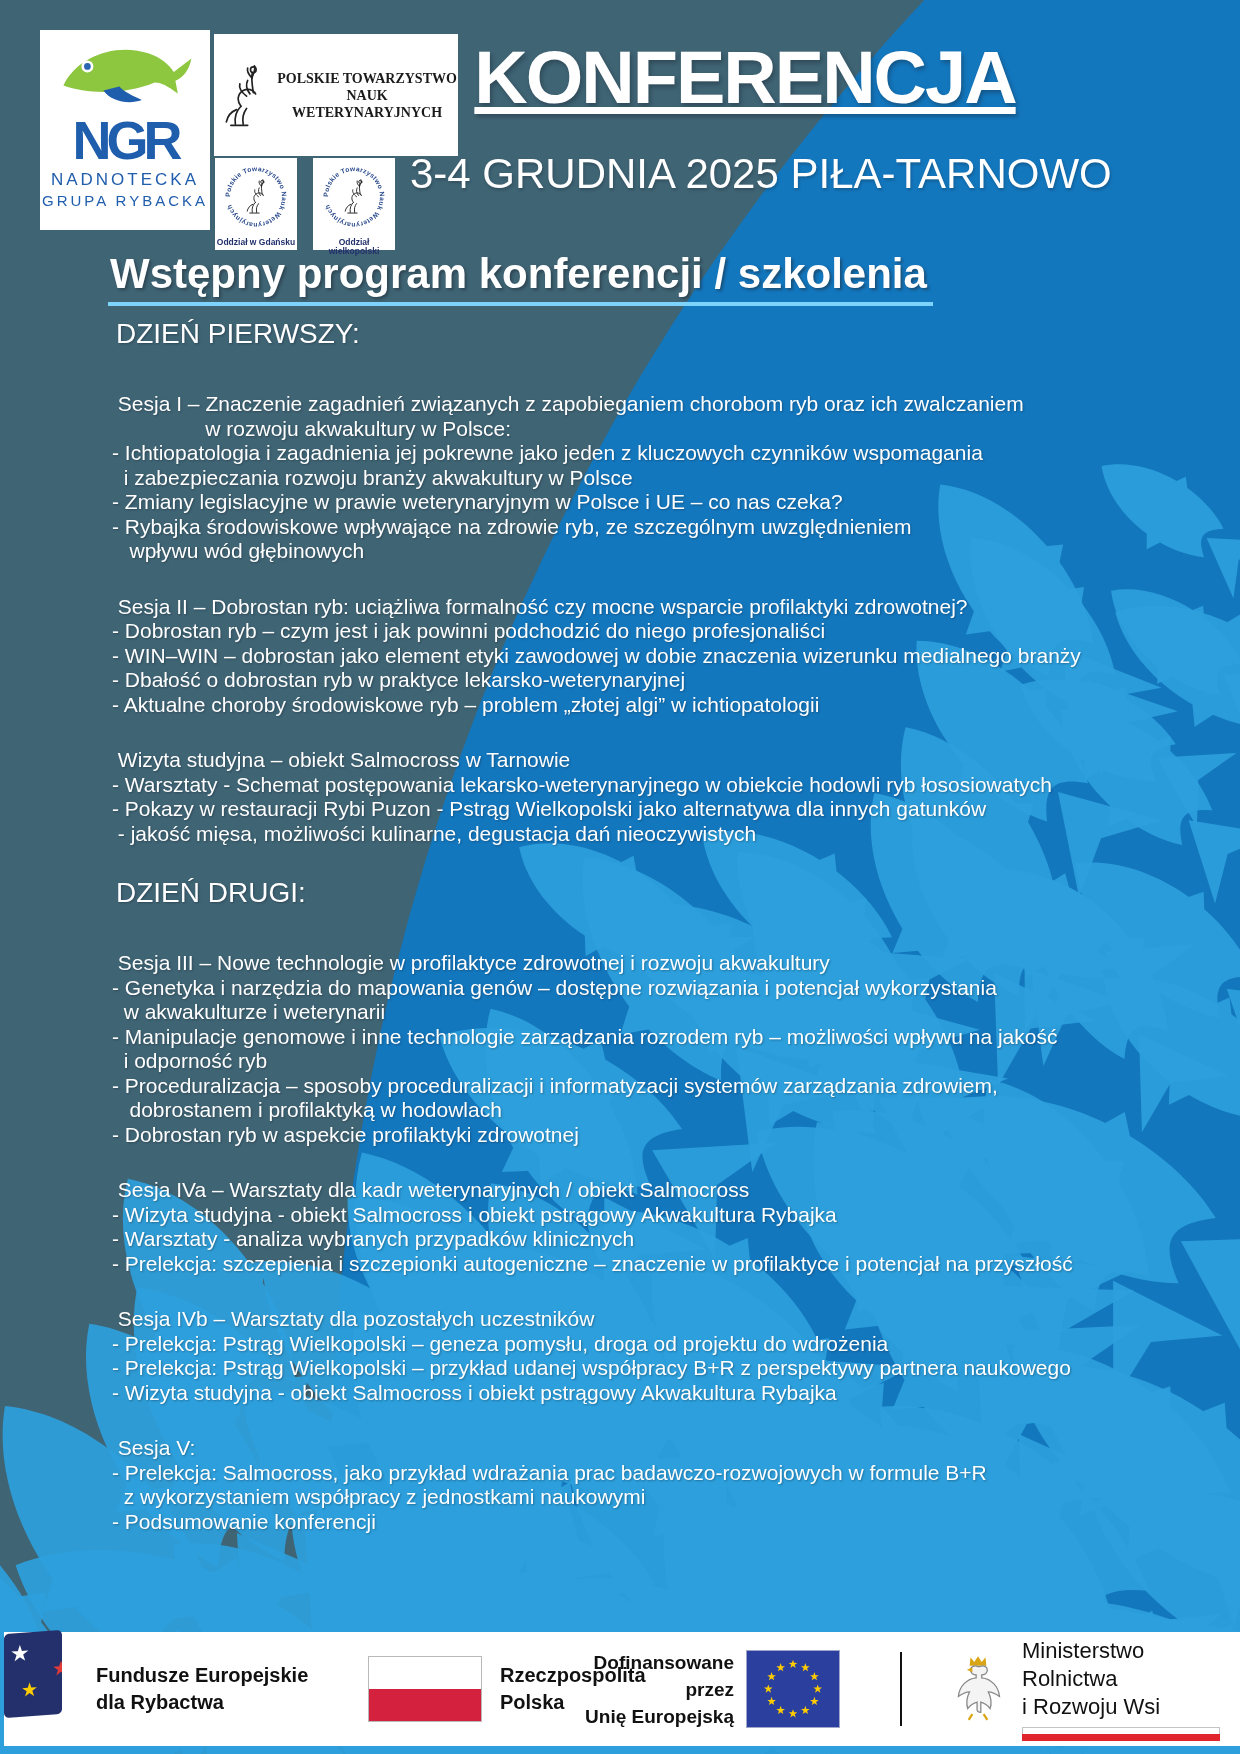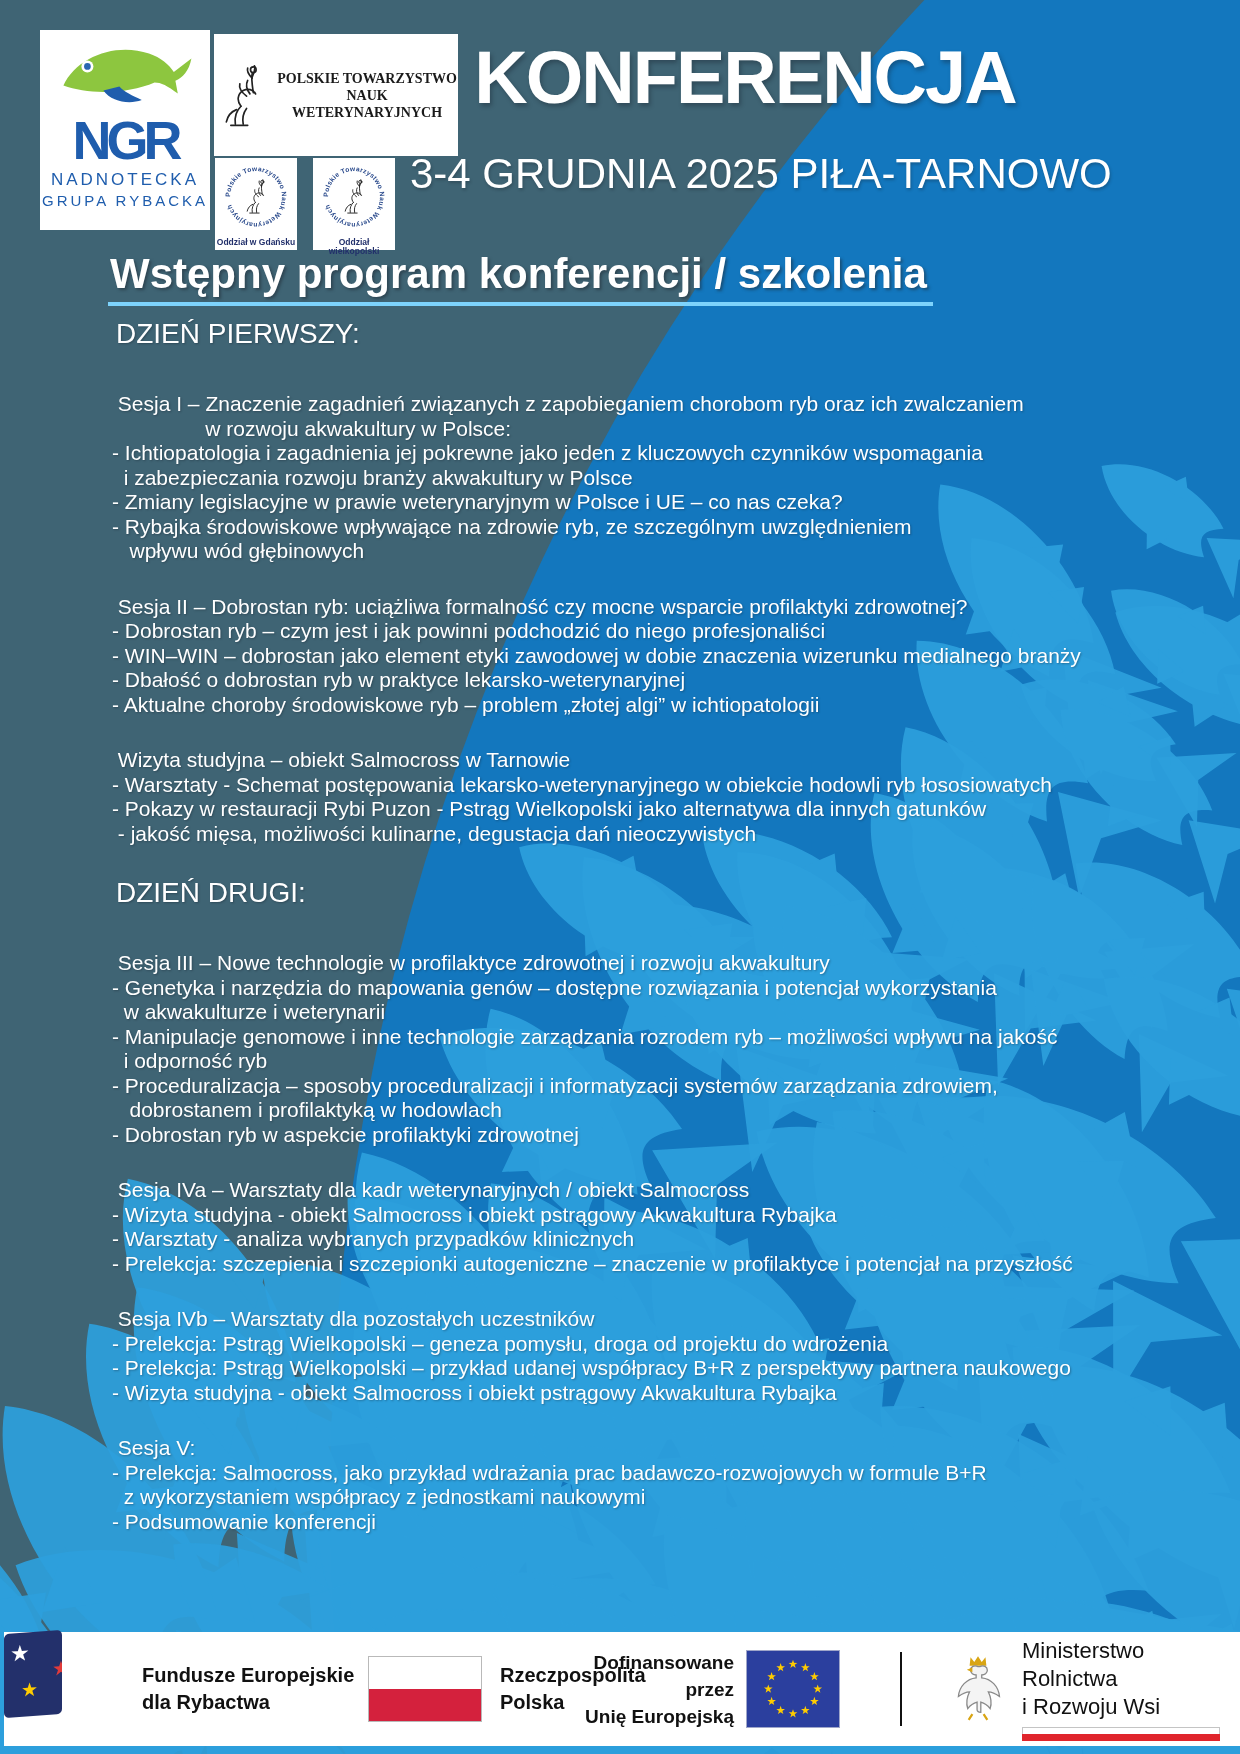--- a/index.html
+++ b/index.html
@@ -26,42 +26,42 @@
   #ngr-line1{font-size:17px;color:var(--ngr-blue);letter-spacing:3px;margin-top:4px;}
   #ngr-line2{font-size:15px;color:var(--ngr-blue);letter-spacing:3px;margin-top:2px;}
   #ptnw-box{left:214px;top:34px;width:244px;height:122px;display:flex;align-items:center;justify-content:center;gap:6px;}
   .ptnw-text{font-family:"Liberation Serif","DejaVu Serif",serif;font-weight:700;font-size:14px;line-height:17px;color:#1a1a1a;text-align:center;}
   .seal-box{width:82px;height:92px;text-align:center;padding-top:2px;box-sizing:border-box;}
   #seal-1{left:215px;top:158px;}
   #seal-2{left:313px;top:158px;}
   .seal-caption{font-size:8.5px;font-weight:700;color:#22306b;line-height:9px;}
   
   #header-right{position:absolute;left:410px;top:34px;width:670px;text-align:center;z-index:2;color:#fff;}
-  #main-title{font-size:74px;font-weight:700;letter-spacing:-2px;line-height:88px;text-shadow:2px 3px 4px rgba(20,30,40,.35);}
+  #main-title{font-size:74px;font-weight:700;letter-spacing:-2px;line-height:88px;text-shadow:2px 3px 4px rgba(20,30,40,.35);text-decoration:underline;}
   #date-line{font-size:42px;font-weight:400;margin-top:28px;white-space:nowrap;text-shadow:1px 2px 3px rgba(20,30,40,.3);}
   
   #program-heading{
     position:absolute;left:108px;top:250px;z-index:2;color:#fff;
     font-size:42px;font-weight:700;border-bottom:4px solid #7dd3fc;padding:0 6px 4px 2px;
     text-shadow:2px 2px 3px rgba(30,40,50,.5);
   }
   #program-days{position:absolute;left:112px;top:318px;width:1110px;z-index:2;color:#fff;}
   .day-heading{font-size:28px;line-height:32px;margin:0 0 42px 4px;text-shadow:1px 1px 2px rgba(20,30,40,.35);}
   .day-heading.second{margin-top:14px;}
   .program-block{margin-bottom:31px;}
   .program-line{font-size:21px;line-height:24.5px;white-space:pre;text-shadow:1px 1px 2px rgba(20,30,40,.35);}
   
   #footer-band{position:absolute;left:4px;right:0;top:1632px;height:114px;background:#fff;z-index:3;}
   .f-item{position:absolute;top:0;height:114px;display:flex;align-items:center;}
   #fe-logo{left:22px;width:58px;height:84px;top:15px;background:#23306b;border-radius:5px;transform:skewY(-4deg);overflow:hidden;display:block;}
   #fe-logo .st{position:absolute;line-height:1;}
   #fe-star-white{left:6px;top:10px;font-size:22px;color:#fff;}
   #fe-star-red{right:-8px;top:28px;font-size:20px;color:#e23a3a;}
   #fe-star-yellow{left:17px;top:48px;font-size:19px;color:var(--star-yellow);}
-  #fe-text{left:92px;margin-left:46px;}
+  #fe-text{left:92px;}
   .f-bold{font-size:20px;line-height:27px;font-weight:700;color:#111;}
   #pl-flag{left:364px;top:24px;width:114px;height:66px;border:1px solid #b9b9b9;box-sizing:border-box;display:block;}
   #pl-flag .top{height:50%;background:#fff;}
   #pl-flag .bottom{height:50%;background:var(--flag-red);}
   #rp-text{left:496px;}
   #ue-text{left:536px;width:194px;justify-content:flex-end;text-align:right;}
   #ue-text .f-bold{font-size:19px;}
   #eu-flag{left:742px;top:18px;width:94px;height:78px;display:block;background:var(--eu-blue);border:1px solid #9fa6c9;box-sizing:border-box;}
   #footer-divider{left:896px;top:20px;width:2px;height:74px;background:#111;display:block;position:absolute;}
   #eagle-wrap{left:946px;top:14px;width:56px;height:86px;display:block;position:absolute;}

